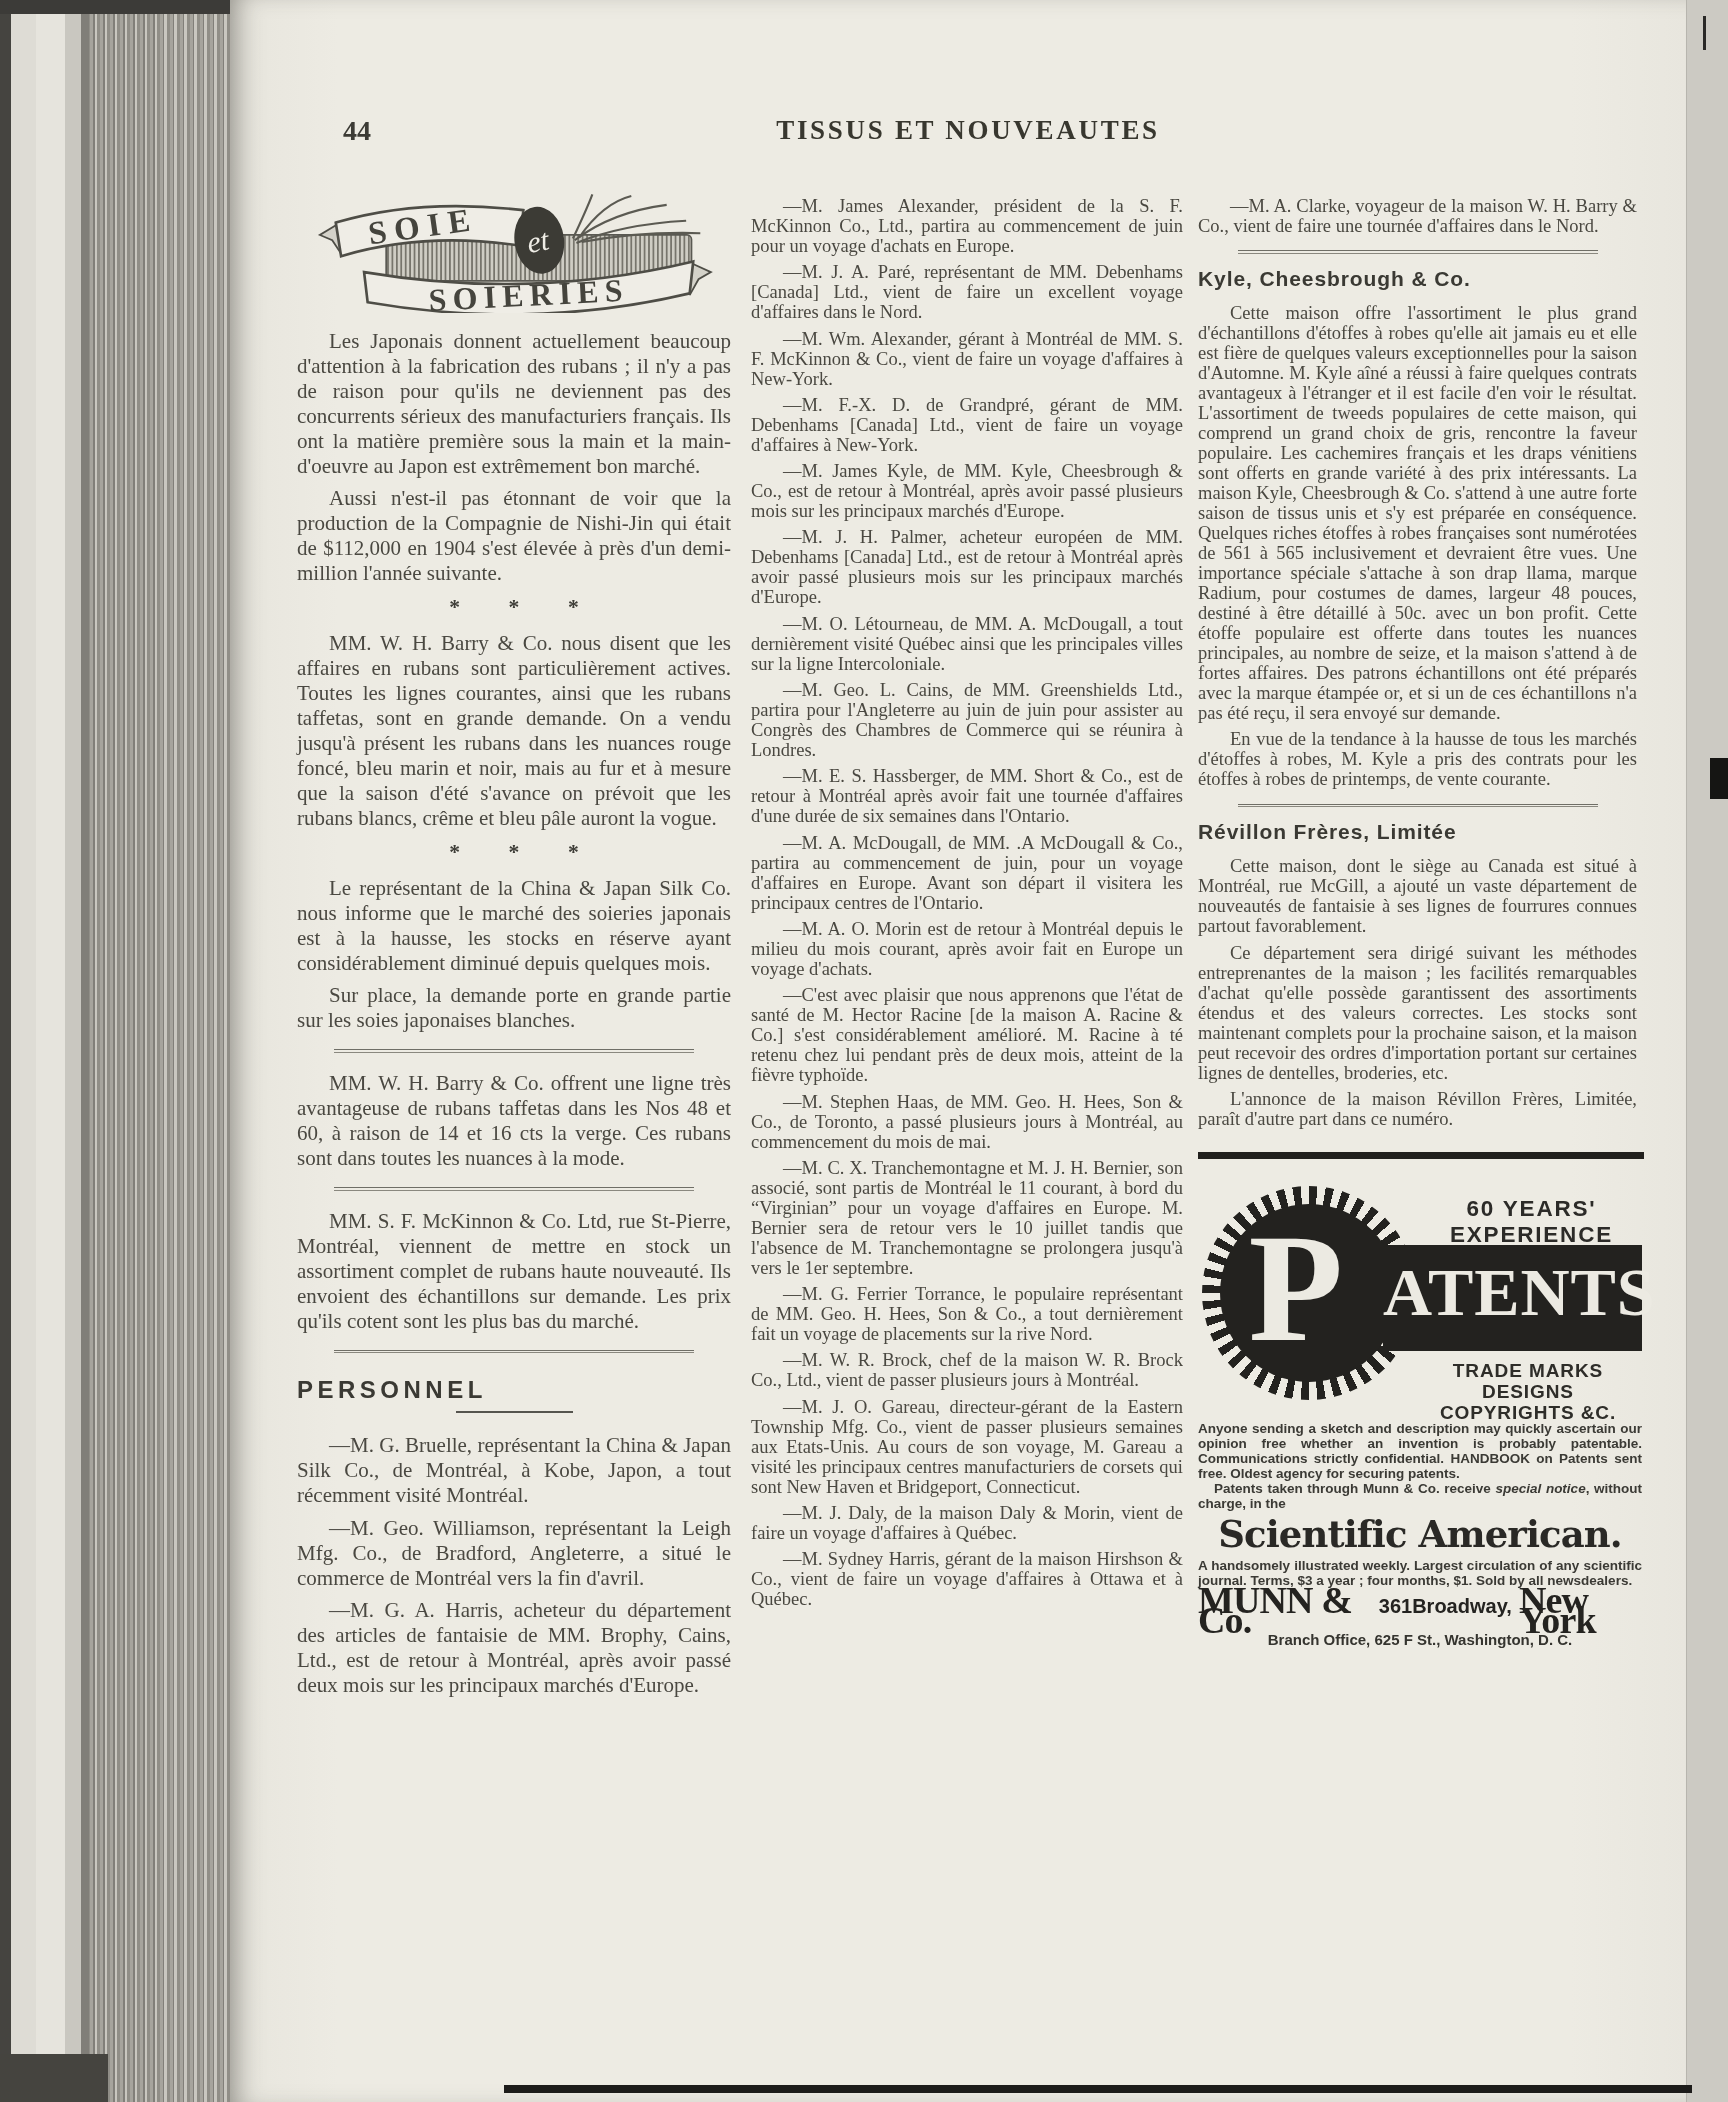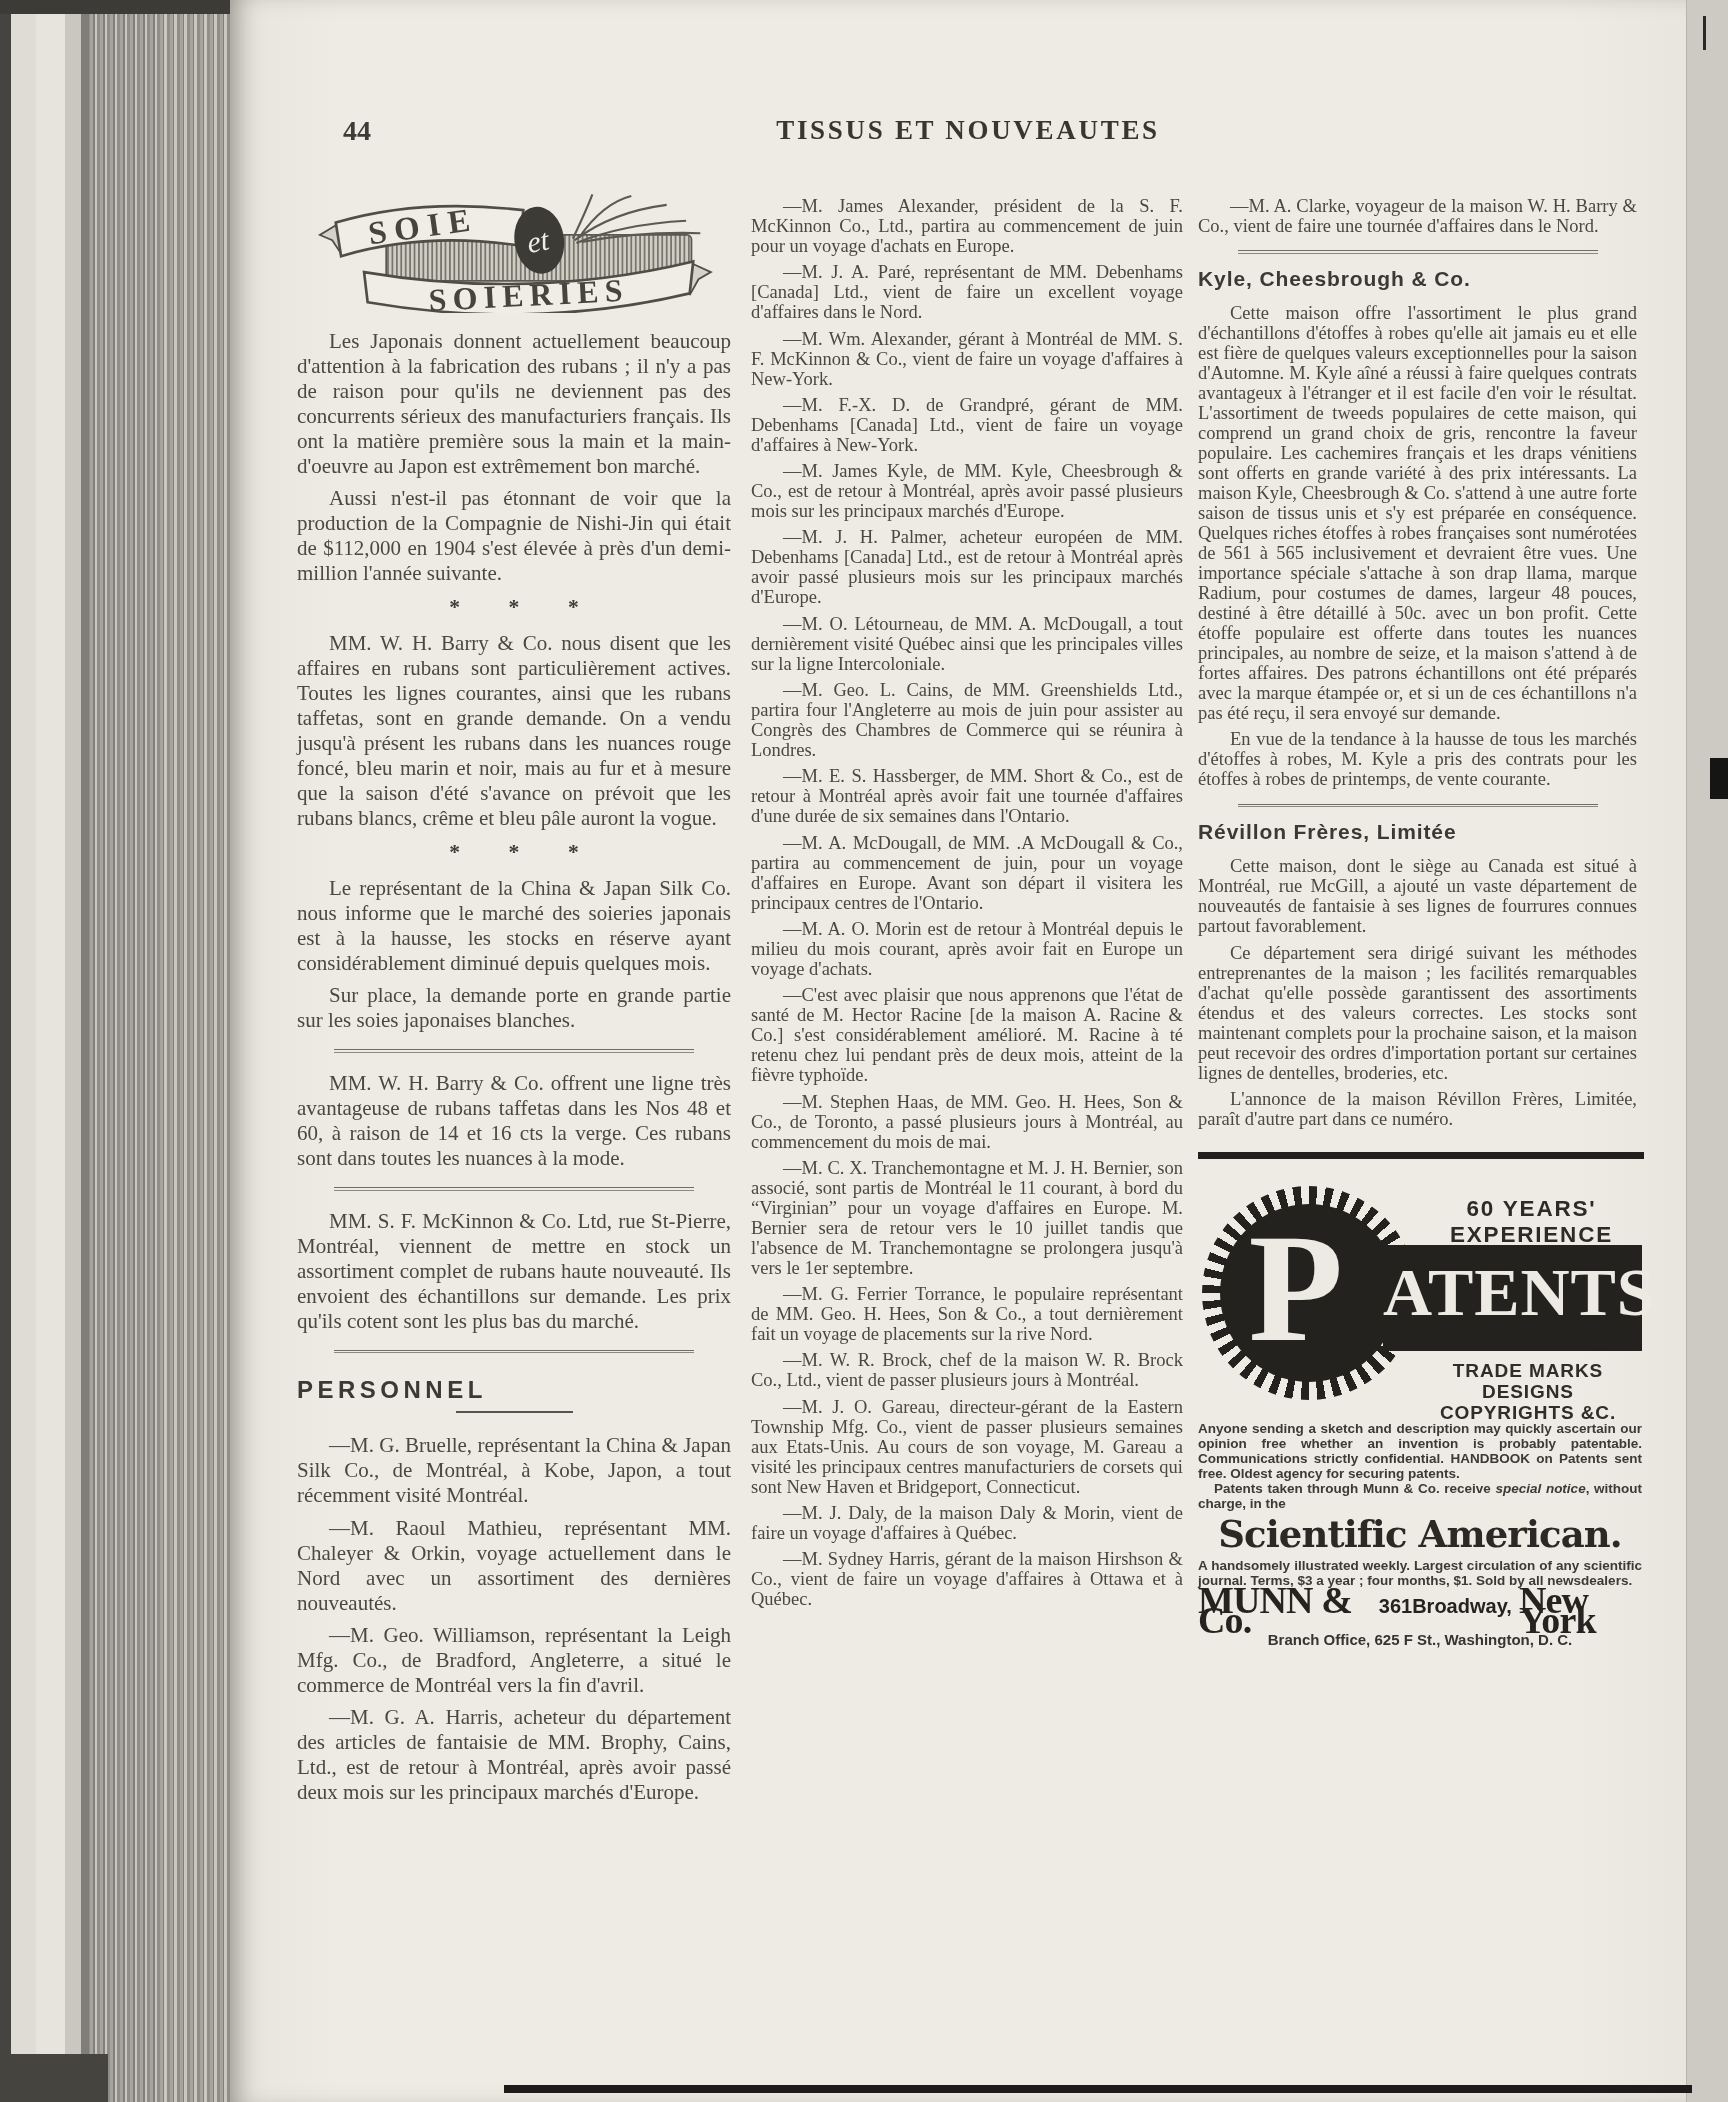--- a/index.html
+++ b/index.html
@@ -152,34 +152,33 @@
       <p class="lead">Le représentant de la China &amp; Japan Silk Co. nous informe que le marché des soieries japonais est à la hausse, les stocks en réserve ayant considérablement diminué depuis quelques mois.</p>
       <p class="lead">Sur place, la demande porte en grande partie sur les soies japonaises blanches.</p>
       <div class="rule"></div>
       <p class="note">MM. W. H. Barry &amp; Co. offrent une ligne très avantageuse de rubans taffetas dans les Nos 48 et 60, à raison de 14 et 16 cts la verge. Ces rubans sont dans toutes les nuances à la mode.</p>
       <div class="rule"></div>
       <p class="note">MM. S. F. McKinnon &amp; Co. Ltd, rue St-Pierre, Montréal, viennent de mettre en stock un assortiment complet de rubans haute nouveauté. Ils envoient des échantillons sur demande. Les prix qu'ils cotent sont les plus bas du marché.</p>
       <div class="rule"></div>
       <h3 class="personnel">PERSONNEL</h3>
       <div class="rule-short"></div>
       <p>—M. G. Bruelle, représentant la China &amp; Japan Silk Co., de Montréal, à Kobe, Japon, a tout récemment visité Montréal.</p>
-      <p>—M. Raoul Mathieu, représentant MM. Chaleyer &amp; Orkin, voyage actuellement dans le Nord avec un assortiment des dernières nouveautés.</p>
       <p>—M. Geo. Williamson, représentant la Leigh Mfg. Co., de Bradford, Angleterre, a situé le commerce de Montréal vers la fin d'avril.</p>
       <p>—M. G. A. Harris, acheteur du département des articles de fantaisie de MM. Brophy, Cains, Ltd., est de retour à Montréal, après avoir passé deux mois sur les principaux marchés d'Europe.</p>
     </div>
 
     <div class="col col2">
       <p>—M. James Alexander, président de la S. F. McKinnon Co., Ltd., partira au commencement de juin pour un voyage d'achats en Europe.</p>
       <p>—M. J. A. Paré, représentant de MM. Debenhams [Canada] Ltd., vient de faire un excellent voyage d'affaires dans le Nord.</p>
       <p>—M. Wm. Alexander, gérant à Montréal de MM. S. F. McKinnon &amp; Co., vient de faire un voyage d'affaires à New-York.</p>
       <p>—M. F.-X. D. de Grandpré, gérant de MM. Debenhams [Canada] Ltd., vient de faire un voyage d'affaires à New-York.</p>
       <p>—M. James Kyle, de MM. Kyle, Cheesbrough &amp; Co., est de retour à Montréal, après avoir passé plusieurs mois sur les principaux marchés d'Europe.</p>
       <p>—M. J. H. Palmer, acheteur européen de MM. Debenhams [Canada] Ltd., est de retour à Montréal après avoir passé plusieurs mois sur les principaux marchés d'Europe.</p>
       <p>—M. O. Létourneau, de MM. A. McDougall, a tout dernièrement visité Québec ainsi que les principales villes sur la ligne Intercoloniale.</p>
-      <p>—M. Geo. L. Cains, de MM. Greenshields Ltd., partira four l'Angleterre au mois de juin pour assister au Congrès des Chambres de Commerce qui se réunira à Londres.</p>
+      <p>—M. Geo. L. Cains, de MM. Greenshields Ltd., partira pour l'Angleterre au juin de juin pour assister au Congrès des Chambres de Commerce qui se réunira à Londres.</p>
       <p>—M. E. S. Hassberger, de MM. Short &amp; Co., est de retour à Montréal après avoir fait une tournée d'affaires d'une durée de six semaines dans l'Ontario.</p>
       <p>—M. A. McDougall, de MM. .A McDougall &amp; Co., partira au commencement de juin, pour un voyage d'affaires en Europe. Avant son départ il visitera les principaux centres de l'Ontario.</p>
       <p>—M. A. O. Morin est de retour à Montréal depuis le milieu du mois courant, après avoir fait en Europe un voyage d'achats.</p>
       <p>—C'est avec plaisir que nous apprenons que l'état de santé de M. Hector Racine [de la maison A. Racine &amp; Co.] s'est considérablement amélioré. M. Racine à té retenu chez lui pendant près de deux mois, atteint de la fièvre typhoïde.</p>
       <p>—M. Stephen Haas, de MM. Geo. H. Hees, Son &amp; Co., de Toronto, a passé plusieurs jours à Montréal, au commencement du mois de mai.</p>
       <p>—M. C. X. Tranchemontagne et M. J. H. Bernier, son associé, sont partis de Montréal le 11 courant, à bord du “Virginian” pour un voyage d'affaires en Europe. M. Bernier sera de retour vers le 10 juillet tandis que l'absence de M. Tranchemontagne se prolongera jusqu'à vers le 1er septembre.</p>
       <p>—M. G. Ferrier Torrance, le populaire représentant de MM. Geo. H. Hees, Son &amp; Co., a tout dernièrement fait un voyage de placements sur la rive Nord.</p>
       <p>—M. W. R. Brock, chef de la maison W. R. Brock Co., Ltd., vient de passer plusieurs jours à Montréal.</p>
       <p>—M. J. O. Gareau, directeur-gérant de la Eastern Township Mfg. Co., vient de passer plusieurs semaines aux Etats-Unis. Au cours de son voyage, M. Gareau a visité les principaux centres manufacturiers de corsets qui sont New Haven et Bridgeport, Connecticut.</p>
       <p>—M. J. Daly, de la maison Daly &amp; Morin, vient de faire un voyage d'affaires à Québec.</p>

